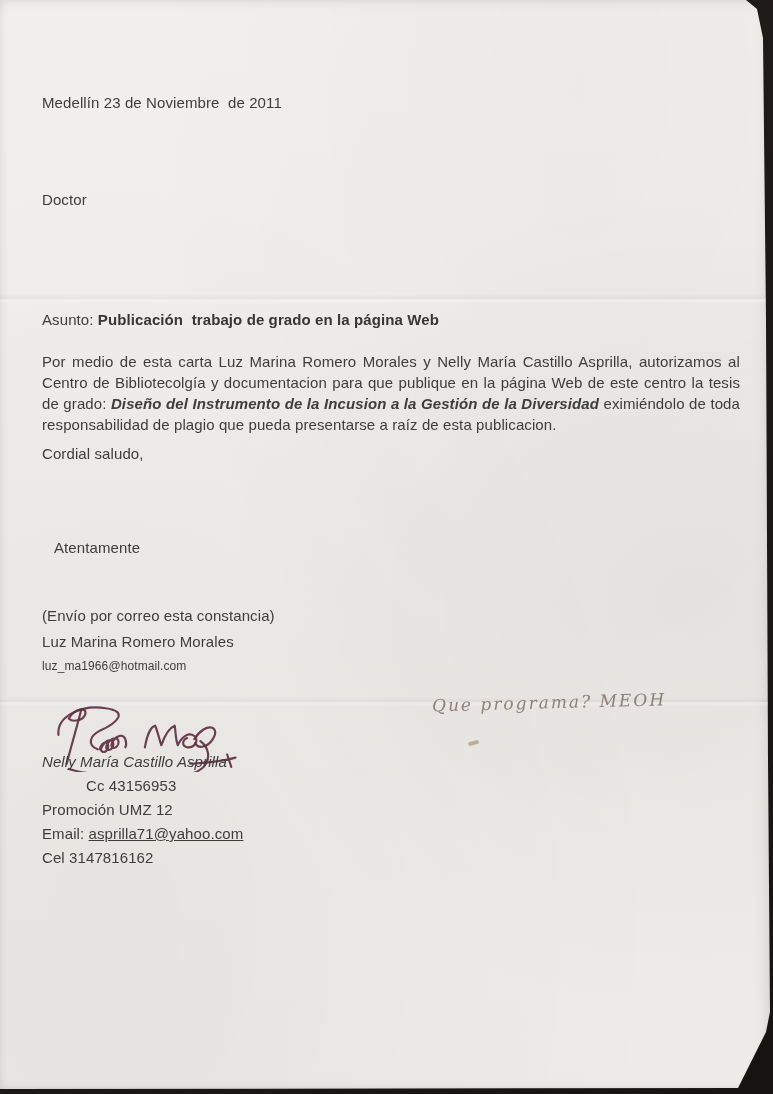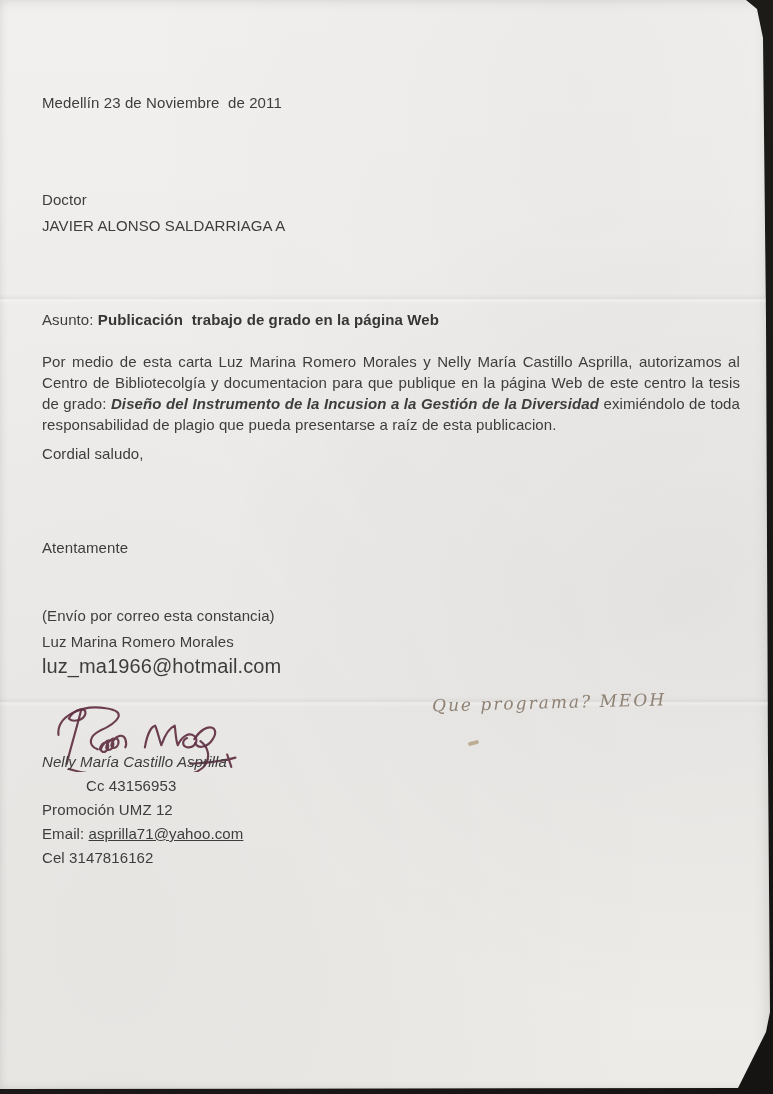--- a/index.html
+++ b/index.html
@@ -100,33 +100,32 @@
 
 <div class="scan">
   <div class="paper">
 
     <div class="crease" style="top: 294px;"></div>
     <div class="crease" style="top: 697px;"></div>
 
     <div class="txt" style="top: 93px;">Medellín 23 de Noviembre  de 2011</div>
 
     <div class="txt" style="top: 190px;">Doctor</div>
-    <div class="txt" style="top: 216px;">JAVIER ALONSO SALDARRIAGA A</div>
 
     <div class="txt" style="top: 310px; text-align: center;"><span>Asunto: </span><span class="bold">Publicación  trabajo de grado en la página Web</span></div>
 
     <div class="txt paragraph" style="top: 351px;"><span>Por medio de esta carta Luz Marina Romero Morales y Nelly María Castillo Asprilla, autorizamos al Centro de Bibliotecolgía y documentacion para que publique en la página Web de este centro la tesis de grado: </span><span class="bold-italic">Diseño del Instrumento de la Incusion a la Gestión de la Diversidad</span><span> eximiéndolo de toda responsabilidad de plagio que pueda presentarse a raíz de esta publicacion.</span></div>
 
     <div class="txt" style="top: 444px;">Cordial saludo,</div>
 
-    <div class="txt" style="top: 538px;">Atentamente</div>
+    <div class="txt" style="top: 538px; margin-left: 12px;">Atentamente</div>
 
     <div class="txt" style="top: 606px;">(Envío por correo esta constancia)</div>
     <div class="txt" style="top: 632px;">Luz Marina Romero Morales</div>
-    <div class="txt" style="top: 656px; font-size: 20px;">luz_ma1966@hotmail.com</div>
+    <div class="txt" style="top: 656px; font-size: 12px;">luz_ma1966@hotmail.com</div>
 
     <div class="handwritten">Que programa? MEOH</div>
     <div class="speck"></div>
 
     <svg class="signature-svg" viewBox="0 0 200 70">
       <path d="M34,10 C30,26 24,46 20,62"></path>
       <path d="M22,18 C28,8 40,6 38,14 C36,20 26,22 22,18"></path>
       <path d="M12,34 C10,16 34,4 58,8 C80,11 70,22 52,30 C42,35 40,44 50,48"></path>
       <path d="M52,48 c3,-9 10,-8 8,-1 c-2,6 -10,4 -5,-3 c5,-7 12,-6 10,1 c-2,6 -10,4 -5,-3 c5,-7 12,-6 10,1 c-2,6 -10,4 -5,-3 c4,-6 10,-7 12,-2 c1,3 1,6 0,8"></path>
       <path d="M96,46 c2,-12 6,-20 10,-21 c3,7 4,14 6,19 c3,-9 8,-17 13,-19 c1,7 1,14 3,19 c4,-9 11,-13 16,-9 c5,4 0,12 -7,11 c-5,-1 -5,-7 0,-9"></path>

